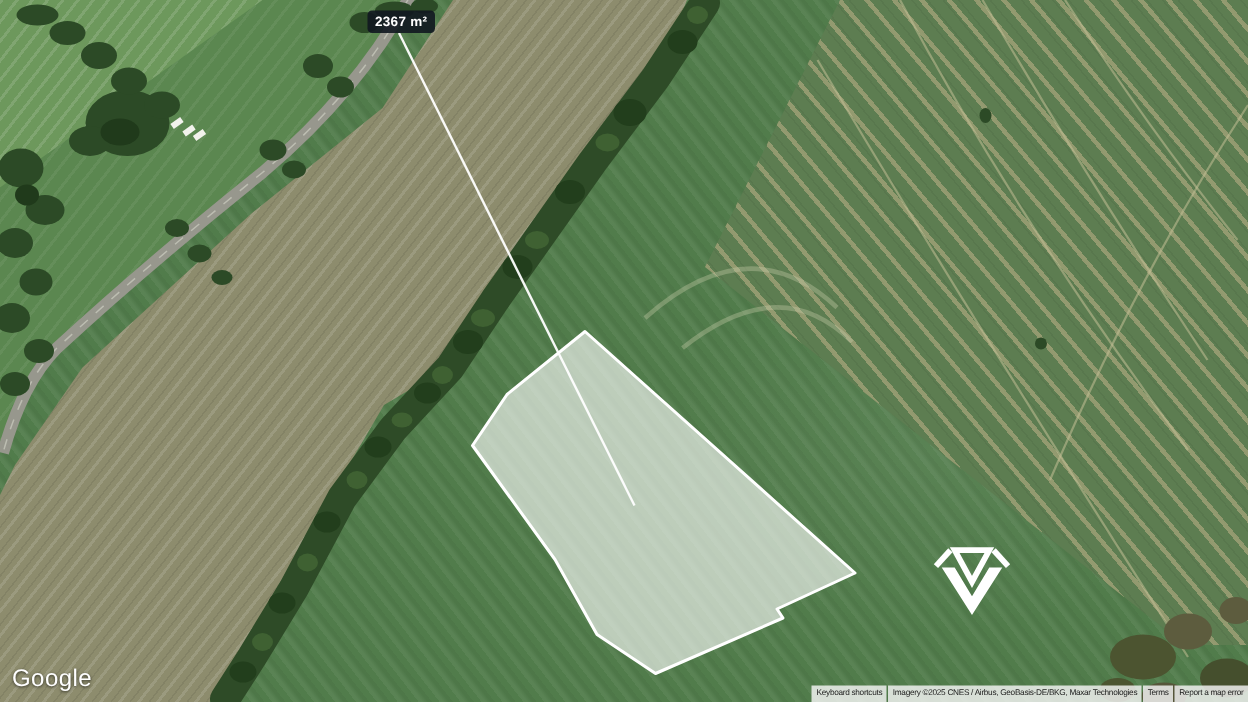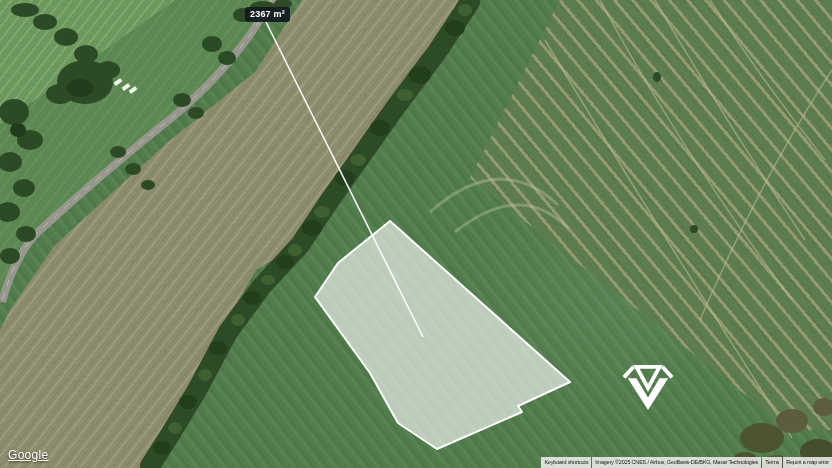--- a/index.html
+++ b/index.html
@@ -43,22 +43,22 @@
       #5b8750;
   }
   svg.overlay{position:absolute;left:0;top:0;}
   .parcel{fill:rgba(255,255,255,0.62);stroke:#ffffff;stroke-width:2;stroke-linejoin:round;cursor:pointer;}
   .leader{fill:none;stroke:#ffffff;stroke-width:1.6;opacity:0.95;}
   .area-label{position:absolute;left:245px;top:7px;background:rgba(17,23,32,0.9);
       color:#fff;font-size:9px;font-weight:bold;padding:2px 5px 3px;border-radius:3px;
       letter-spacing:0.2px;white-space:nowrap;}
   .watermark{position:absolute;left:582px;top:362px;width:132px;text-align:center;color:#fff;}
   .watermark .brand{display:block;font-size:27px;font-weight:bold;letter-spacing:0.5px;margin-top:2px;}
-  .google-logo{position:absolute;left:8px;bottom:6px;color:#fff;font-size:12px;font-weight:500;
-      letter-spacing:0.3px;text-shadow:0 1px 2px rgba(0,0,0,0.65);text-decoration:underline;}
+  .google-logo{position:absolute;left:8px;bottom:6px;color:#fff;font-size:16px;font-weight:500;
+      letter-spacing:0.3px;text-shadow:0 1px 2px rgba(0,0,0,0.65);}
   .attribution{position:absolute;right:0;bottom:0;display:flex;align-items:stretch;gap:1px;height:11px;}
   .chip{background:rgba(245,245,245,0.82);color:#1c1c1c;font-size:5.5px;line-height:11px;
       padding:0 3px;white-space:nowrap;letter-spacing:-0.2px;}
 </style>
 </head>
 <body>
 
 <div class="stage">
 
   <div class="layer meadow"></div>

